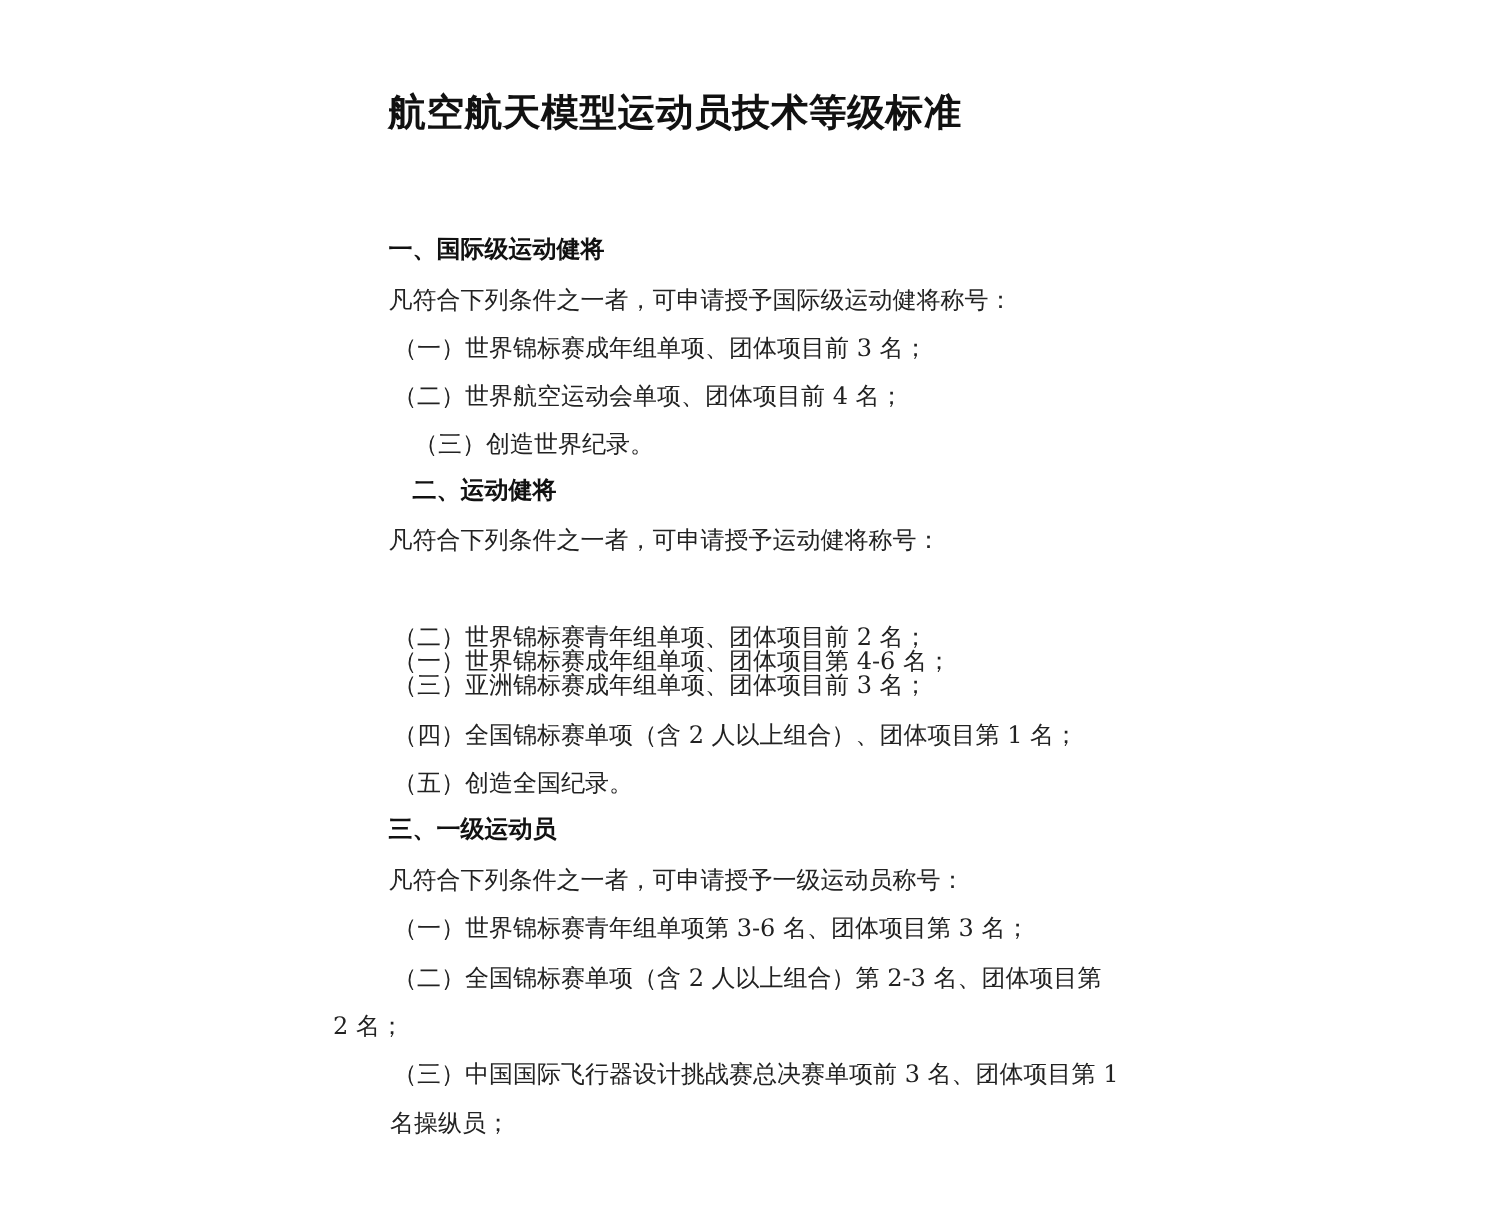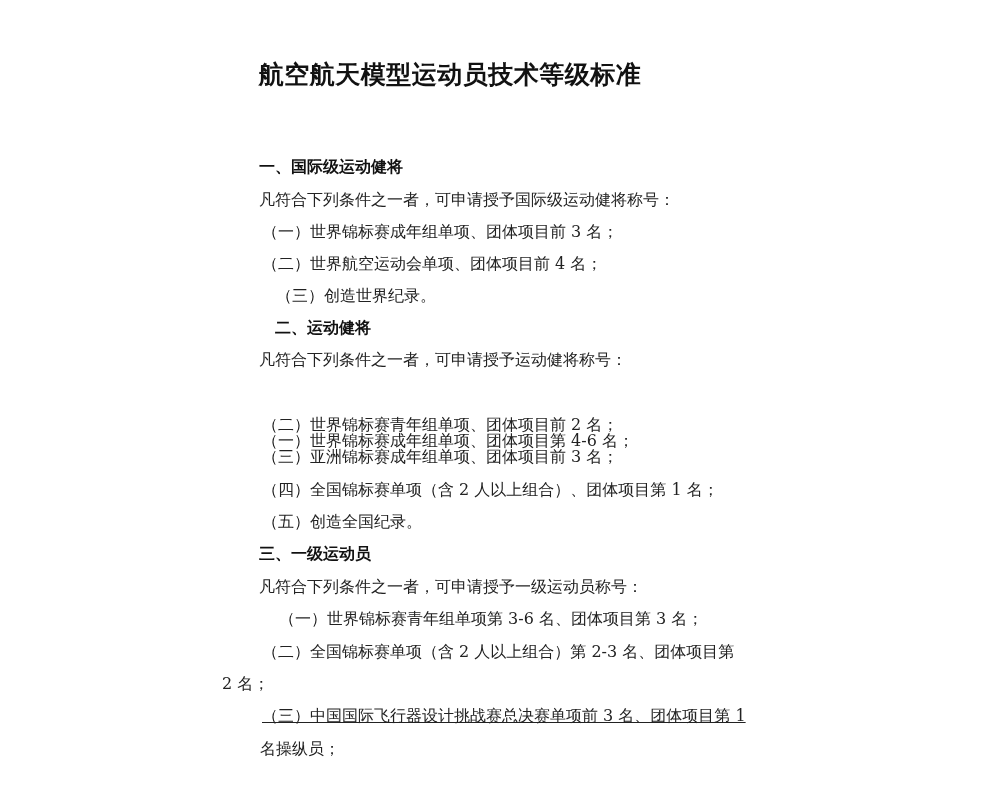--- a/index.html
+++ b/index.html
@@ -64,19 +64,19 @@
   <div class="line heading" style="left:275px; top:318px;">二、运动健将</div>
   <div class="line" style="left:259px; top:350px;text-align:right;">凡符合下列条件之一者，可申请授予运动健将称号：</div>
   <div class="line" style="left:262px; top:383px;margin-top:48px;">（一）世界锦标赛成年组单项、团体项目第 4-6 名；</div>
   <div class="line" style="left:262px; top:415px;">（二）世界锦标赛青年组单项、团体项目前 2 名；</div>
   <div class="line" style="left:262px; top:447px;">（三）亚洲锦标赛成年组单项、团体项目前 3 名；</div>
   <div class="line" style="left:262px; top:480px;">（四）全国锦标赛单项（含 2 人以上组合）、团体项目第 1 名；</div>
   <div class="line" style="left:262px; top:512px;">（五）创造全国纪录。</div>
 
   <div class="line heading" style="left:259px; top:544px;">三、一级运动员</div>
   <div class="line" style="left:259px; top:577px;">凡符合下列条件之一者，可申请授予一级运动员称号：</div>
-  <div class="line" style="left:279px; top:609px;">（一）世界锦标赛青年组单项第 3-6 名、团体项目第 3 名；</div>
+  <div class="line" style="left:262px; top:609px;">（一）世界锦标赛青年组单项第 3-6 名、团体项目第 3 名；</div>
   <div class="line" style="left:262px; top:642px;">（二）全国锦标赛单项（含 2 人以上组合）第 2-3 名、团体项目第</div>
   <div class="line" style="left:222px; top:674px;">2 名；</div>
-  <div class="line" style="left:262px; top:706px;text-decoration:underline;">（三）中国国际飞行器设计挑战赛总决赛单项前 3 名、团体项目第 1</div>
+  <div class="line" style="left:262px; top:706px;">（三）中国国际飞行器设计挑战赛总决赛单项前 3 名、团体项目第 1</div>
   <div class="line" style="left:222px; top:739px;margin-left:38px;">名操纵员；</div>
 
 </div>
 
 </body></html>

